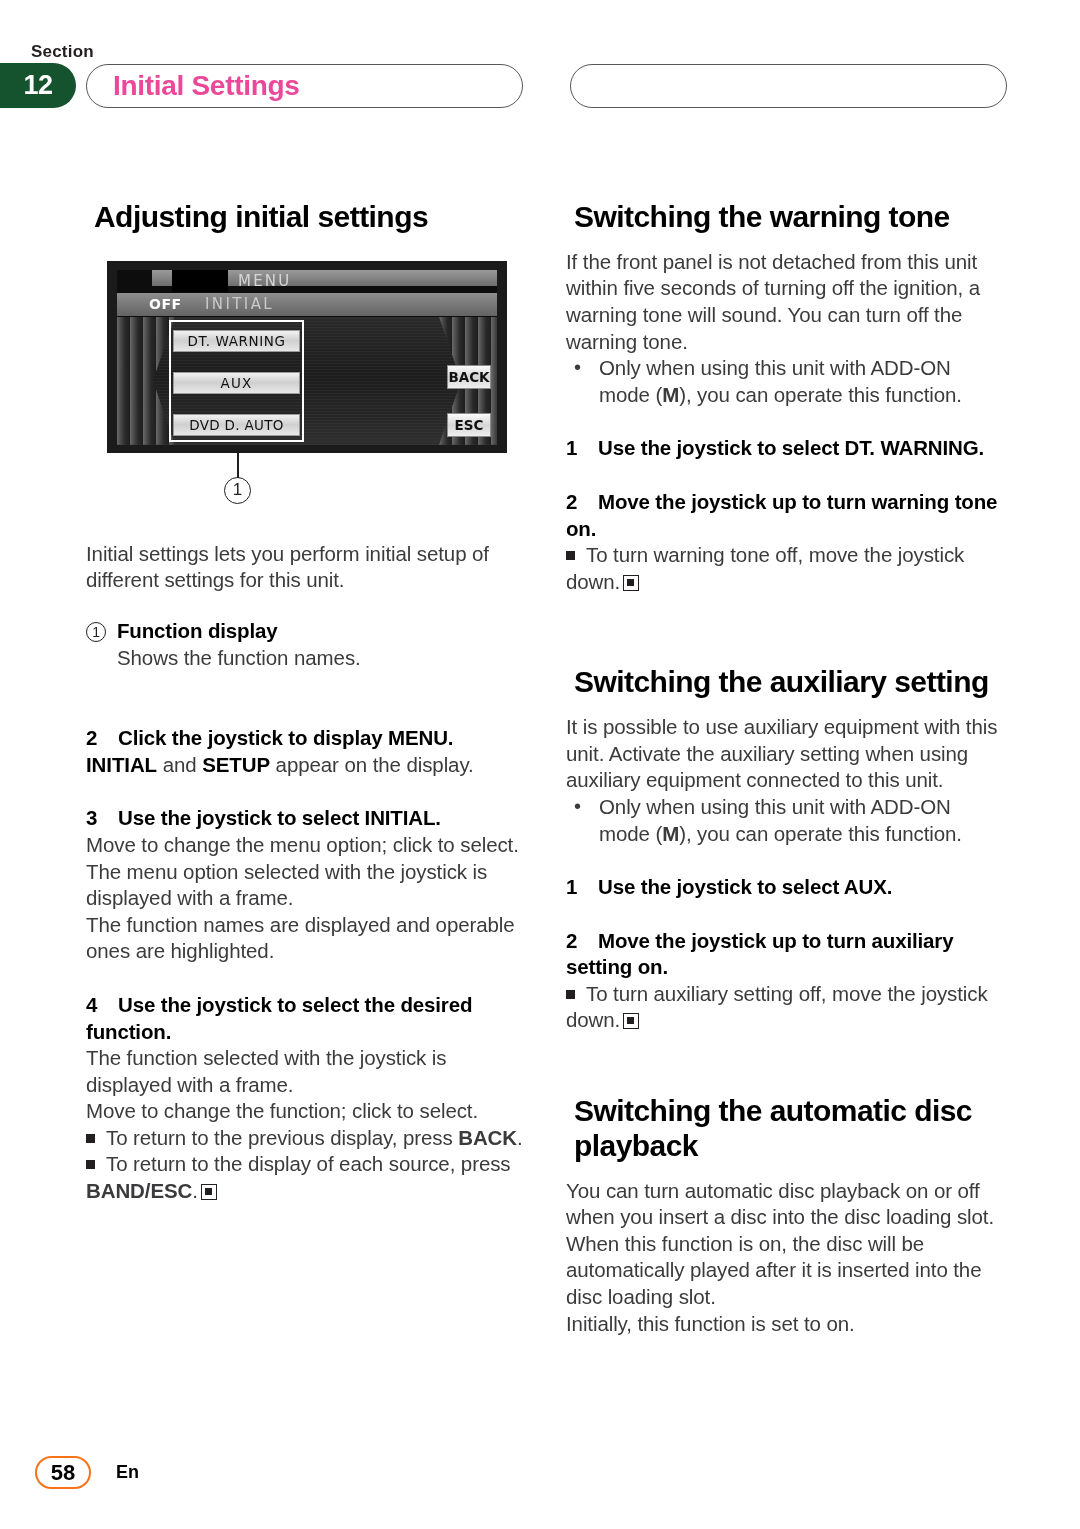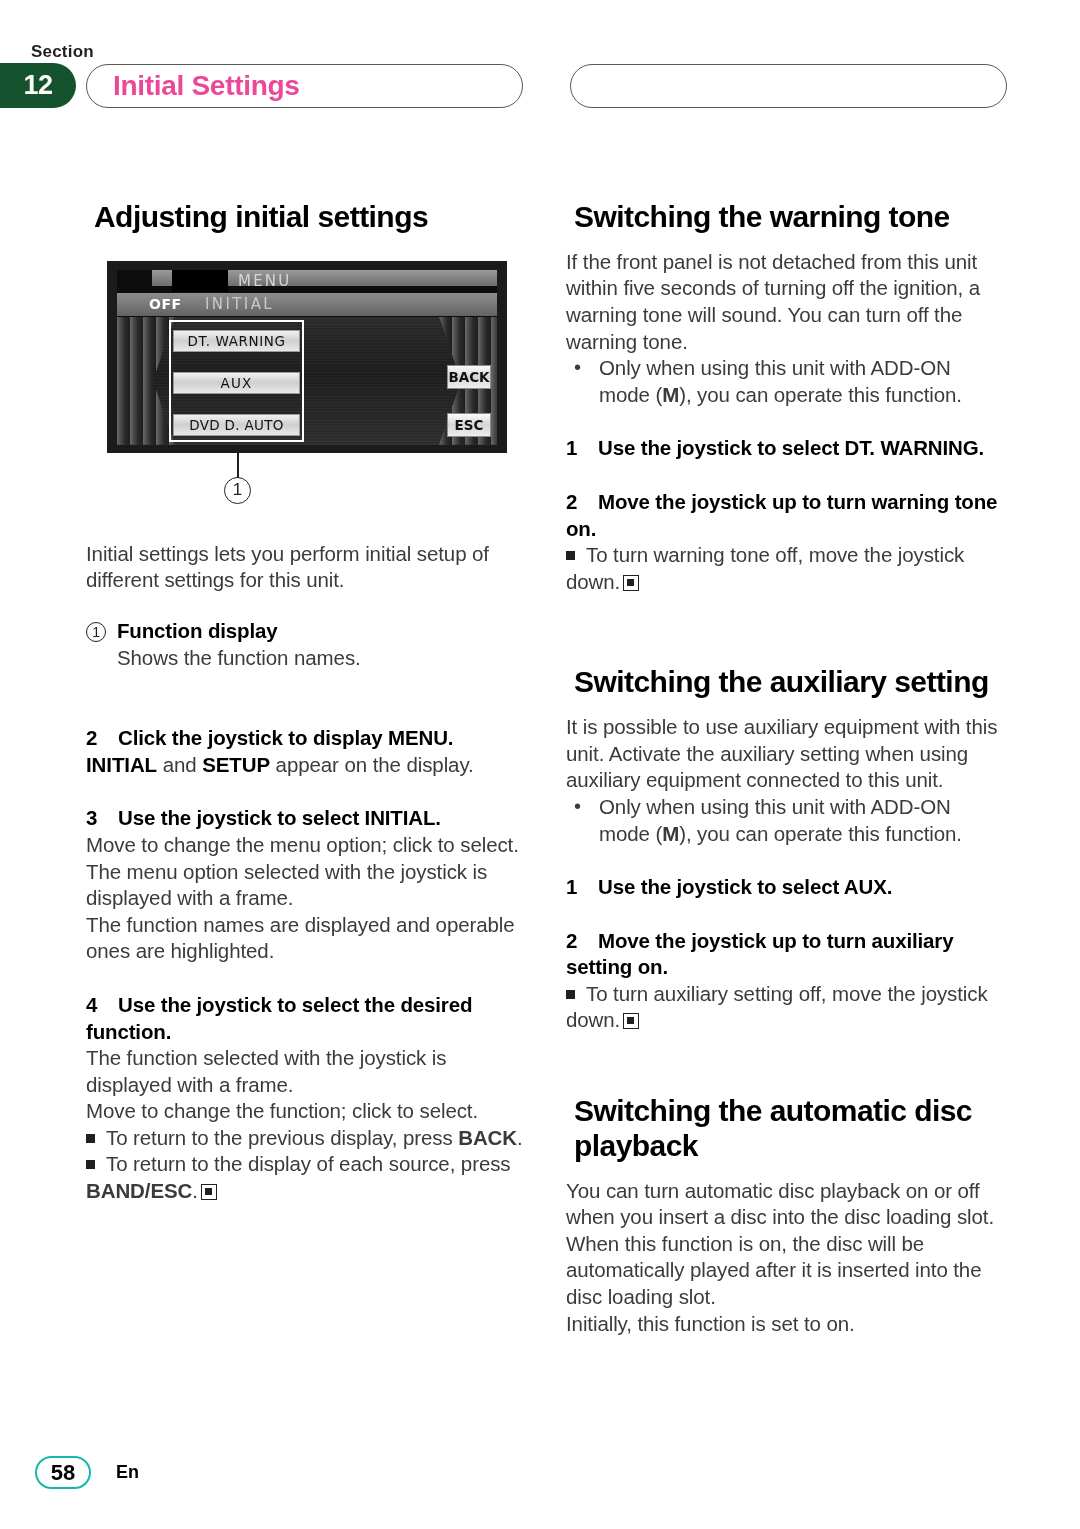--- a/index.html
+++ b/index.html
@@ -314,21 +314,21 @@
 
   
   .footer {
     position: absolute;
     left: 35px; bottom: 40px;
     display: flex;
     align-items: center;
   }
   .page-pill {
     width: 56px; height: 33px;
-    border: 2px solid #14b8a6;
+    border: 2px solid #f97316;
     border-radius: 17px;
     display: flex;
     align-items: center;
     justify-content: center;
     font-size: 22px;
     font-weight: bold;
     color: #000;
   }
   .lang {
     margin-left: 25px;

